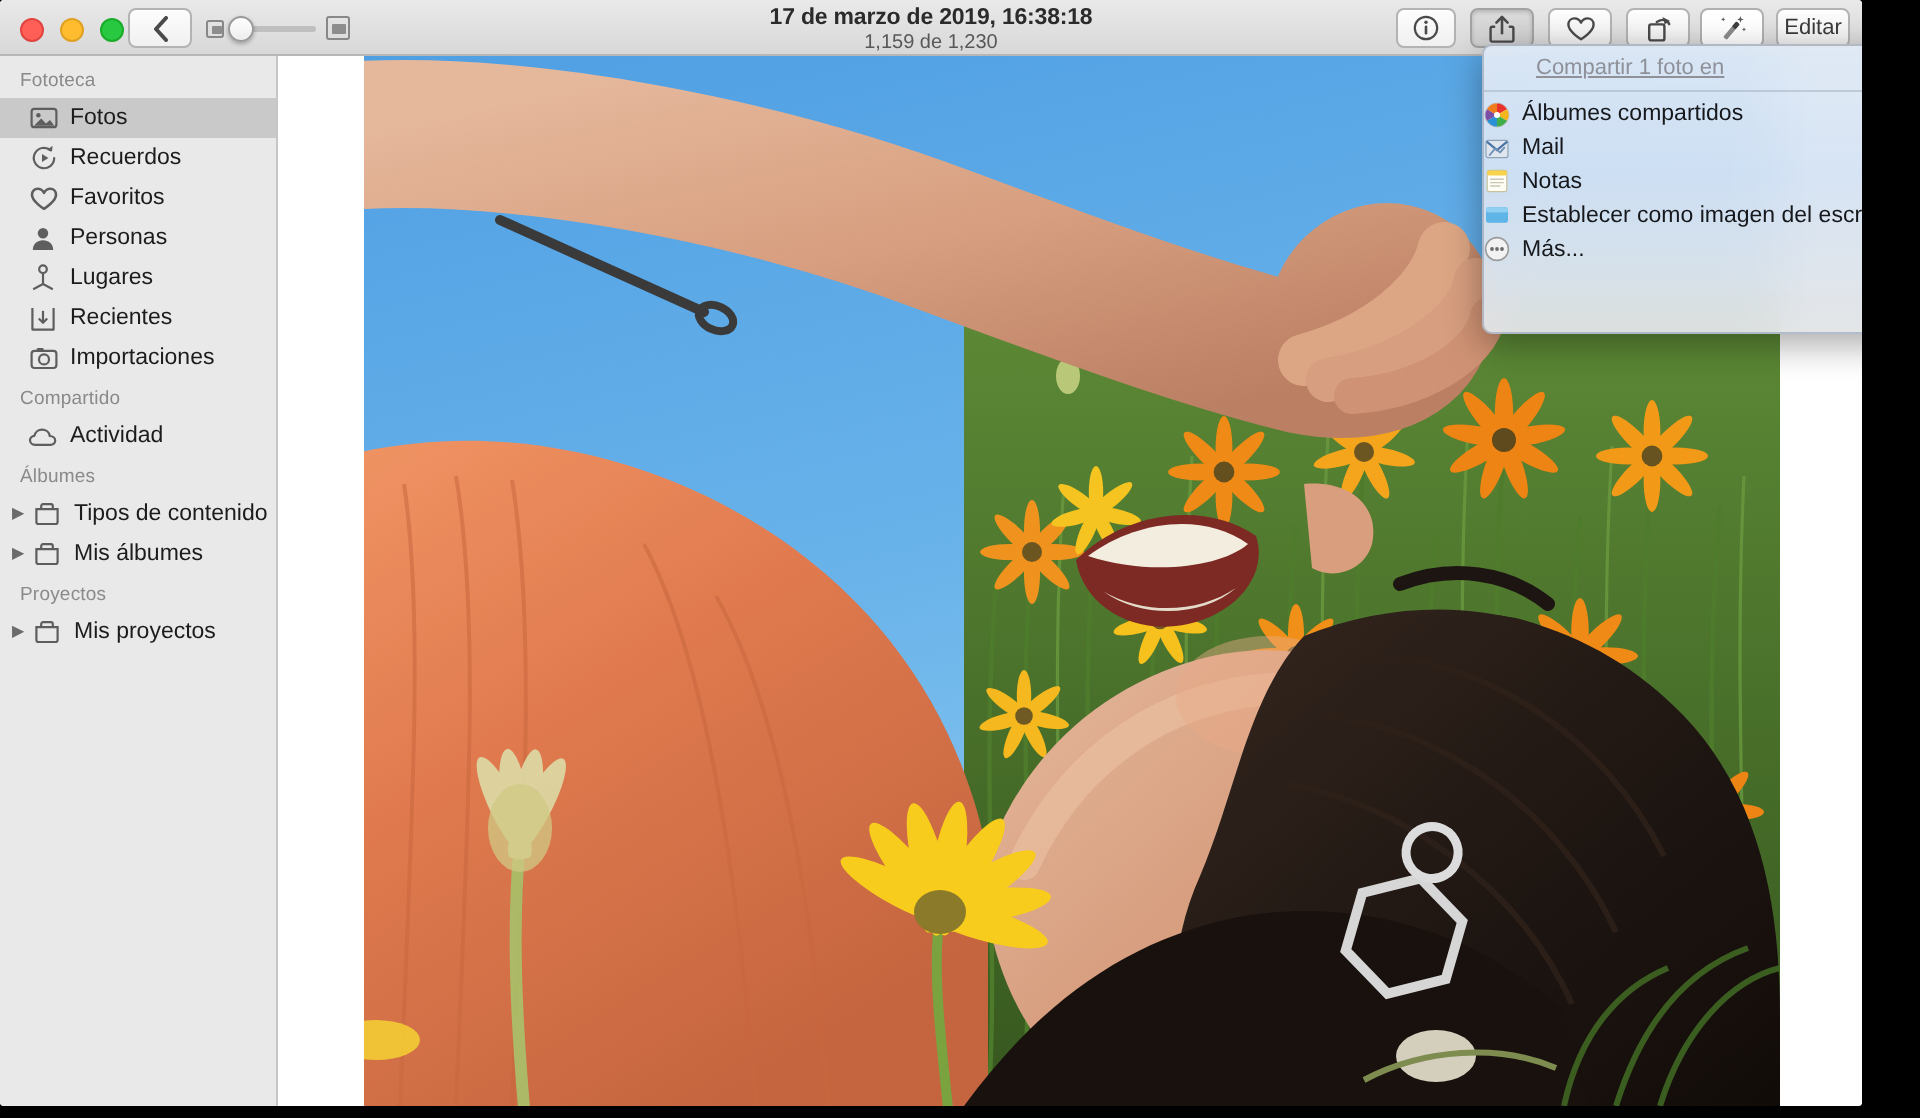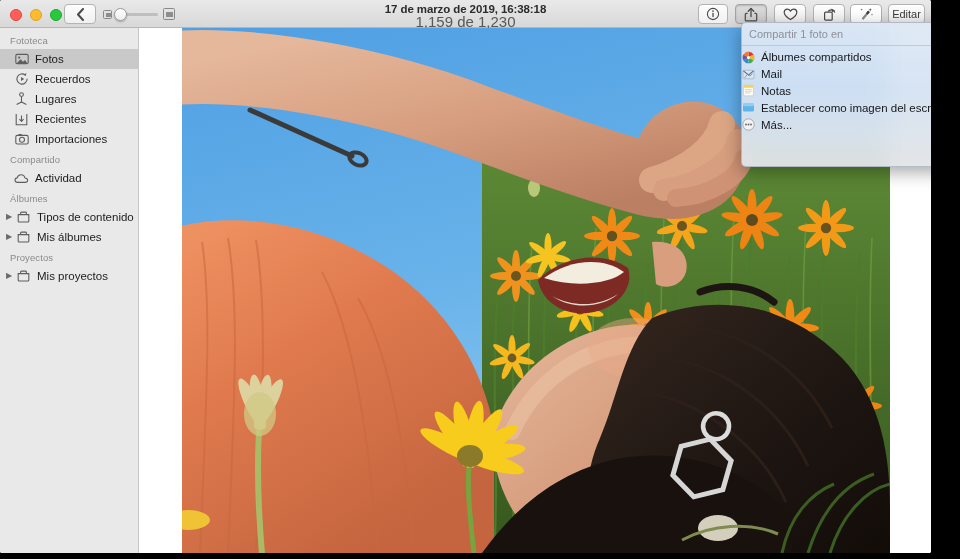--- a/index.html
+++ b/index.html
@@ -87,21 +87,21 @@
   
   #title-block {
     position: absolute; left: 0; top: 2px; width: 931px;
     text-align: center; pointer-events: none;
   }
   #title-main {
     font-size: 11.5px; font-weight: bold; color: #2b2b2b; line-height: 14px;
     letter-spacing: -.1px;
   }
   #title-sub {
-    font-size: 15px; color: #585858; line-height: 12px;
+    font-size: 10px; color: #585858; line-height: 12px;
   }
 
   
   #tb-info   { left: 698px;  width: 30px; }
   #tb-share  { left: 735px;  width: 32px; }
   #tb-fav    { left: 774px;  width: 32px; }
   #tb-rotate { left: 813px;  width: 32px; }
   #tb-wand   { left: 850px;  width: 32px; }
   #tb-edit   { left: 888px;  width: 37px; font-size: 11px; }
 
@@ -160,22 +160,22 @@
         rgba(223,233,245,.95) 0%,
         rgba(212,226,243,.94) 45%,
         rgba(226,228,230,.95) 100%);
     border: .5px solid rgba(140,150,165,.55);
     box-shadow: 0 5px 18px rgba(0,0,0,.35);
     overflow: hidden;
     backdrop-filter: blur(14px);
   }
   #share-header {
     height: 22px; line-height: 22px;
-    padding-left: 7px;
-    font-size: 11px; color: #8e9199;
+    padding-left: 26px;
+    font-size: 11px; color: #8e9199; text-decoration: underline;
   }
   #share-sep { height: 1px; background: rgba(120,130,145,.28); margin: 0 0 3px 0; }
   .share-item {
     height: 16.8px; display: flex; align-items: center;
     font-size: 11.5px; color: #16181c;
     white-space: nowrap;
   }
   .share-ico {
     width: 13px; height: 13px; margin-right: 6px; flex: none;
     display: flex; align-items: center; justify-content: center;
@@ -288,21 +288,38 @@
       <span class="sb-ico">
         <svg width="14" height="14" viewBox="0 0 14 14">
           <path d="M12.1 7 A5.1 5.1 0 1 1 10.4 3.2" fill="none" stroke="#5e5e5e" stroke-width="1.1" stroke-linecap="round"></path>
           <path d="M11.3 .9 L11.0 3.6 L8.5 3.0 Z" fill="#5e5e5e"></path>
           <path d="M6.0 5.0 L9.2 7 L6.0 9 Z" fill="#5e5e5e"></path>
         </svg>
       </span>
       <span>Recuerdos</span>
     </div>
 
-
+    <div class="sb-item">
+      <span class="sb-ico">
+        <svg width="14" height="13" viewBox="0 0 14 13">
+          <path d="M7 11.4 C7 11.4 1 7.8 1 4.4 C1 2.6 2.3 1.4 3.8 1.4 C5.1 1.4 6.4 2.3 7 3.4 C7.6 2.3 8.9 1.4 10.2 1.4 C11.7 1.4 13 2.6 13 4.4 C13 7.8 7 11.4 7 11.4 Z" fill="none" stroke="#5e5e5e" stroke-width="1.3" stroke-linejoin="round"></path>
+        </svg>
+      </span>
+      <span>Favoritos</span>
+    </div>
+
+    <div class="sb-item">
+      <span class="sb-ico">
+        <svg width="13" height="13" viewBox="0 0 13 13">
+          <circle cx="6.5" cy="3.6" r="2.6" fill="#5e5e5e"></circle>
+          <path d="M1.4 12 C1.4 8.8 3.7 7.1 6.5 7.1 C9.3 7.1 11.6 8.8 11.6 12 Z" fill="#5e5e5e"></path>
+        </svg>
+      </span>
+      <span>Personas</span>
+    </div>
 
     <div class="sb-item">
       <span class="sb-ico">
         <svg width="13" height="14" viewBox="0 0 13 14">
           <circle cx="6.5" cy="2.6" r="1.9" fill="none" stroke="#5e5e5e" stroke-width="1.1"></circle>
           <path d="M6.5 4.6 V10.4" fill="none" stroke="#5e5e5e" stroke-width="1.1"></path>
           <path d="M1.6 12.6 L6.5 10.0 L11.4 12.6" fill="none" stroke="#5e5e5e" stroke-width="1.1" stroke-linejoin="round"></path>
         </svg>
       </span>
       <span>Lugares</span>

